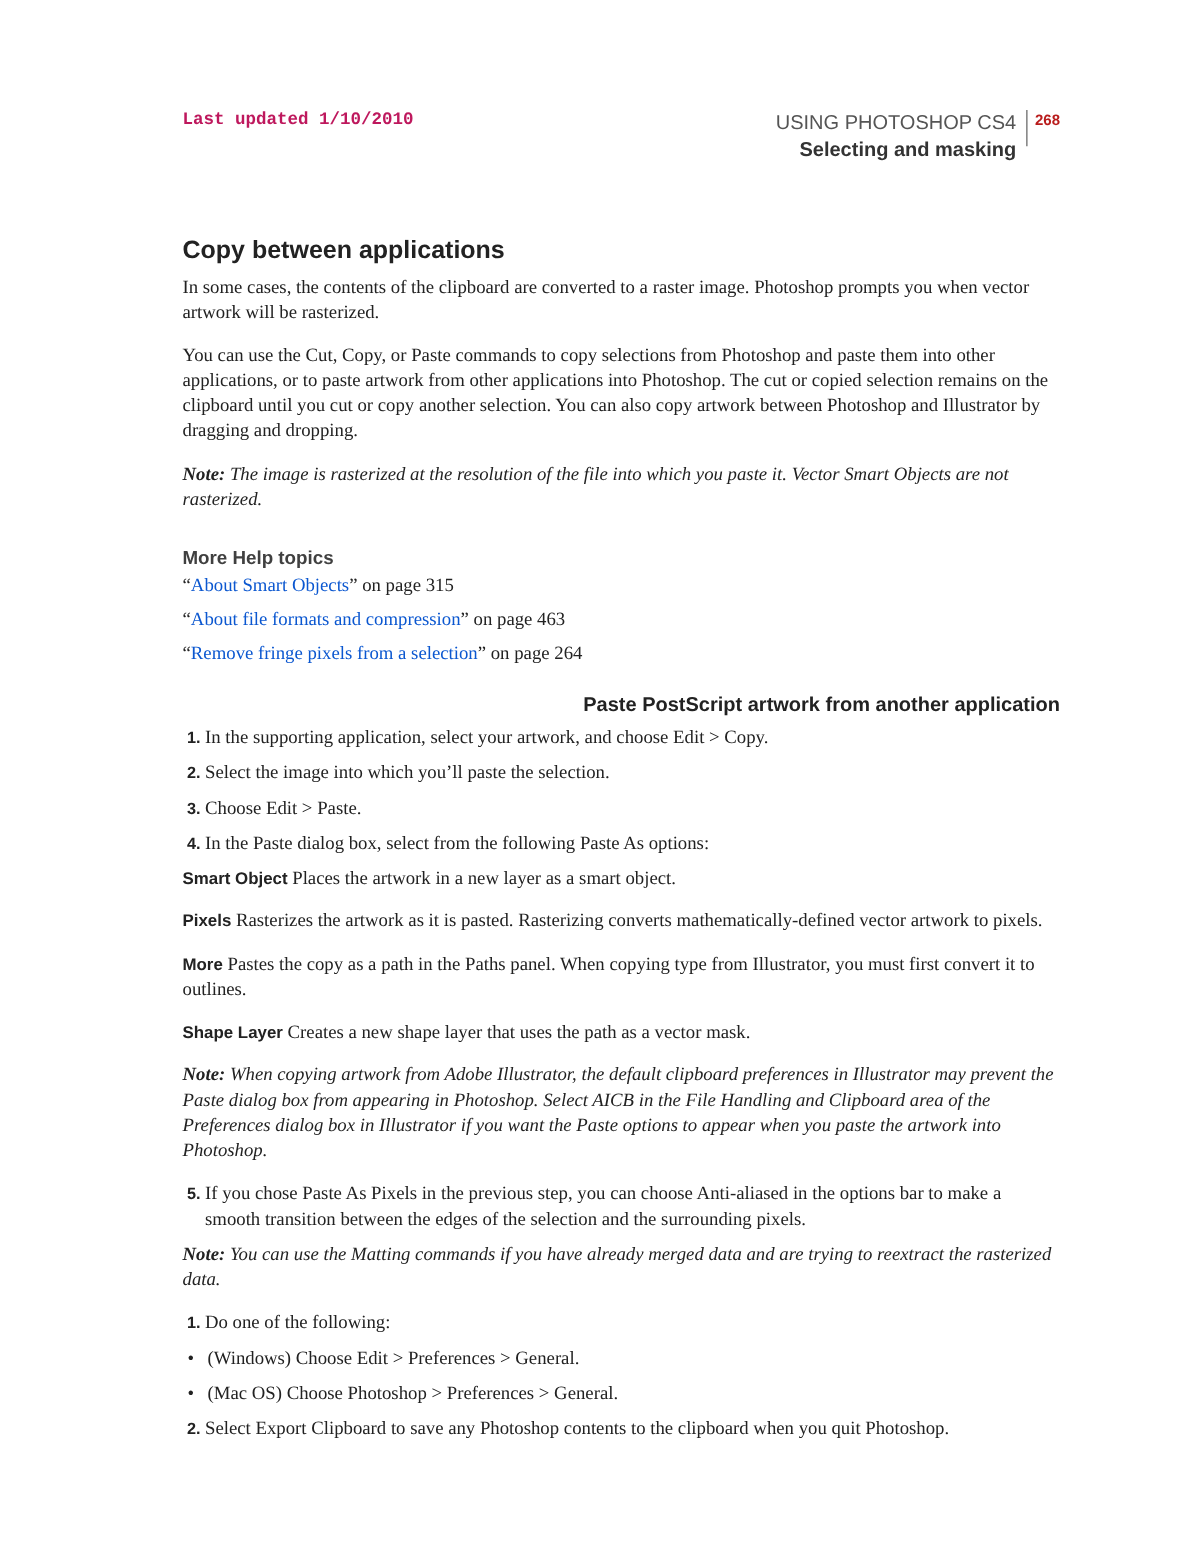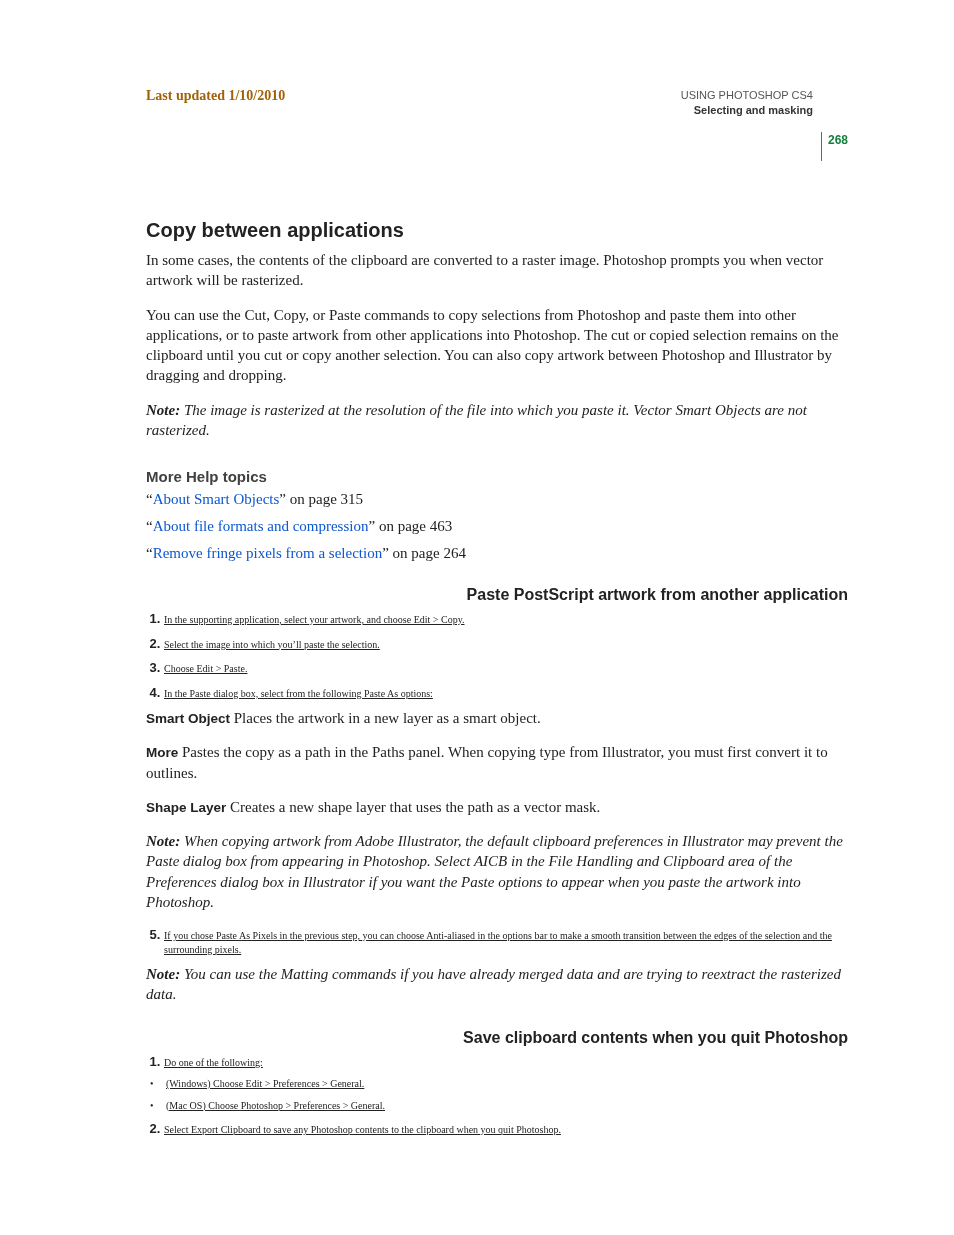--- a/index.html
+++ b/index.html
@@ -16,49 +16,48 @@
     padding: 88px 106px 80px 146px;
     position: relative;
   }
   .header-row {
     display: flex;
     justify-content: space-between;
     align-items: flex-start;
     margin-bottom: 58px;
   }
   .last-updated {
-    font-family: Liberation Serif, serif;
+    font-family: Liberation Mono, monospace;
     font-weight: 700;
     font-size: 14px;
-    color: #a16207;
+    color: #be185d;
   }
   .header-right {
     display: flex;
     align-items: flex-start;
     gap: 8px;
   }
   .header-titles {
     text-align: right;
     font-family: "Myriad Pro", "Segoe UI", Helvetica, Arial, sans-serif;
     color: #555;
-    font-size: 11px;
+    font-size: 16px;
     line-height: 1.35;
   }
   .header-titles .sub {
     font-weight: 700;
     color: #333;
   }
   .pagenum {
     font-family: "Myriad Pro", "Segoe UI", Helvetica, Arial, sans-serif;
     font-weight: 700;
     font-size: 12px;
-    color: #15803d;
+    color: #b91c1c;
     border-left: 1.5px solid #666;
     padding: 1px 0 14px 6px;
-    margin-top: 44px;
   }
   h1.main {
     font-family: "Myriad Pro", "Segoe UI", Helvetica, Arial, sans-serif;
     font-weight: 700;
     font-size: 20px;
     color: #222;
     margin: 0 0 8px 0;
   }
   p.body {
     font-size: 15px;
@@ -95,23 +94,22 @@
     font-family: "Myriad Pro", "Segoe UI", Helvetica, Arial, sans-serif;
     font-weight: 700;
     font-size: 16px;
     margin: 24px 0 6px 0;
     color: #222;
     text-align: right;
   }
   ol.numlist, ul.bullets {
     margin: 0 0 4px 0;
     padding-left: 18px;
-    font-size: 10px;
-    line-height: 1.35;
-    text-decoration: underline;
+    font-size: 15px;
+    line-height: 1.35;
   }
   ol.numlist li {
     padding-left: 0px;
     margin-bottom: 8px;
   }
   ol.numlist li::marker {
     font-family: "Myriad Pro", "Segoe UI", Helvetica, Arial, sans-serif;
     font-weight: 700;
     font-size: 13px;
   }
@@ -182,39 +180,41 @@
     <li>In the supporting application, select your artwork, and choose Edit &gt; Copy.</li>
     <li>Select the image into which you’ll paste the selection.</li>
     <li>Choose Edit &gt; Paste.</li>
     <li>In the Paste dialog box, select from the following Paste As options:</li>
   </ol>
 
   <p class="defn">
     <span class="term">Smart Object</span><span>  Places the artwork in a new layer as a smart object.</span>
   </p>
   <p class="defn">
+    <span class="term">Pixels</span><span>  Rasterizes the artwork as it is pasted. Rasterizing converts mathematically-defined vector artwork to pixels.</span>
+  </p>
+  <p class="defn">
     <span class="term">More</span><span>  Pastes the copy as a path in the Paths panel. When copying type from Illustrator, you must first convert it to outlines.</span>
   </p>
   <p class="defn">
     <span class="term">Shape Layer</span><span>  Creates a new shape layer that uses the path as a vector mask.</span>
   </p>
 
   <p class="note">
     <span class="note-label">Note:</span><span> When copying artwork from Adobe Illustrator, the default clipboard preferences in Illustrator may prevent the Paste dialog box from appearing in Photoshop. Select AICB in the File Handling and Clipboard area of the Preferences dialog box in Illustrator if you want the Paste options to appear when you paste the artwork into Photoshop.</span>
   </p>
 
   <ol class="numlist" start="5">
     <li>If you chose Paste As Pixels in the previous step, you can choose Anti-aliased in the options bar to make a smooth transition between the edges of the selection and the surrounding pixels.</li>
   </ol>
 
   <p class="note">
     <span class="note-label">Note:</span><span> You can use the Matting commands if you have already merged data and are trying to reextract the rasterized data.</span>
   </p>
 
-  <h3 class="subsub">Save clipboard contents when you quit Photoshop</h3>
 
   <ol class="numlist">
     <li>Do one of the following:</li>
   </ol>
   <ul class="bullets">
     <li>(Windows) Choose Edit &gt; Preferences &gt; General.</li>
     <li>(Mac OS) Choose Photoshop &gt; Preferences &gt; General.</li>
   </ul>
   <ol class="numlist" start="2">
     <li>Select Export Clipboard to save any Photoshop contents to the clipboard when you quit Photoshop.</li>

